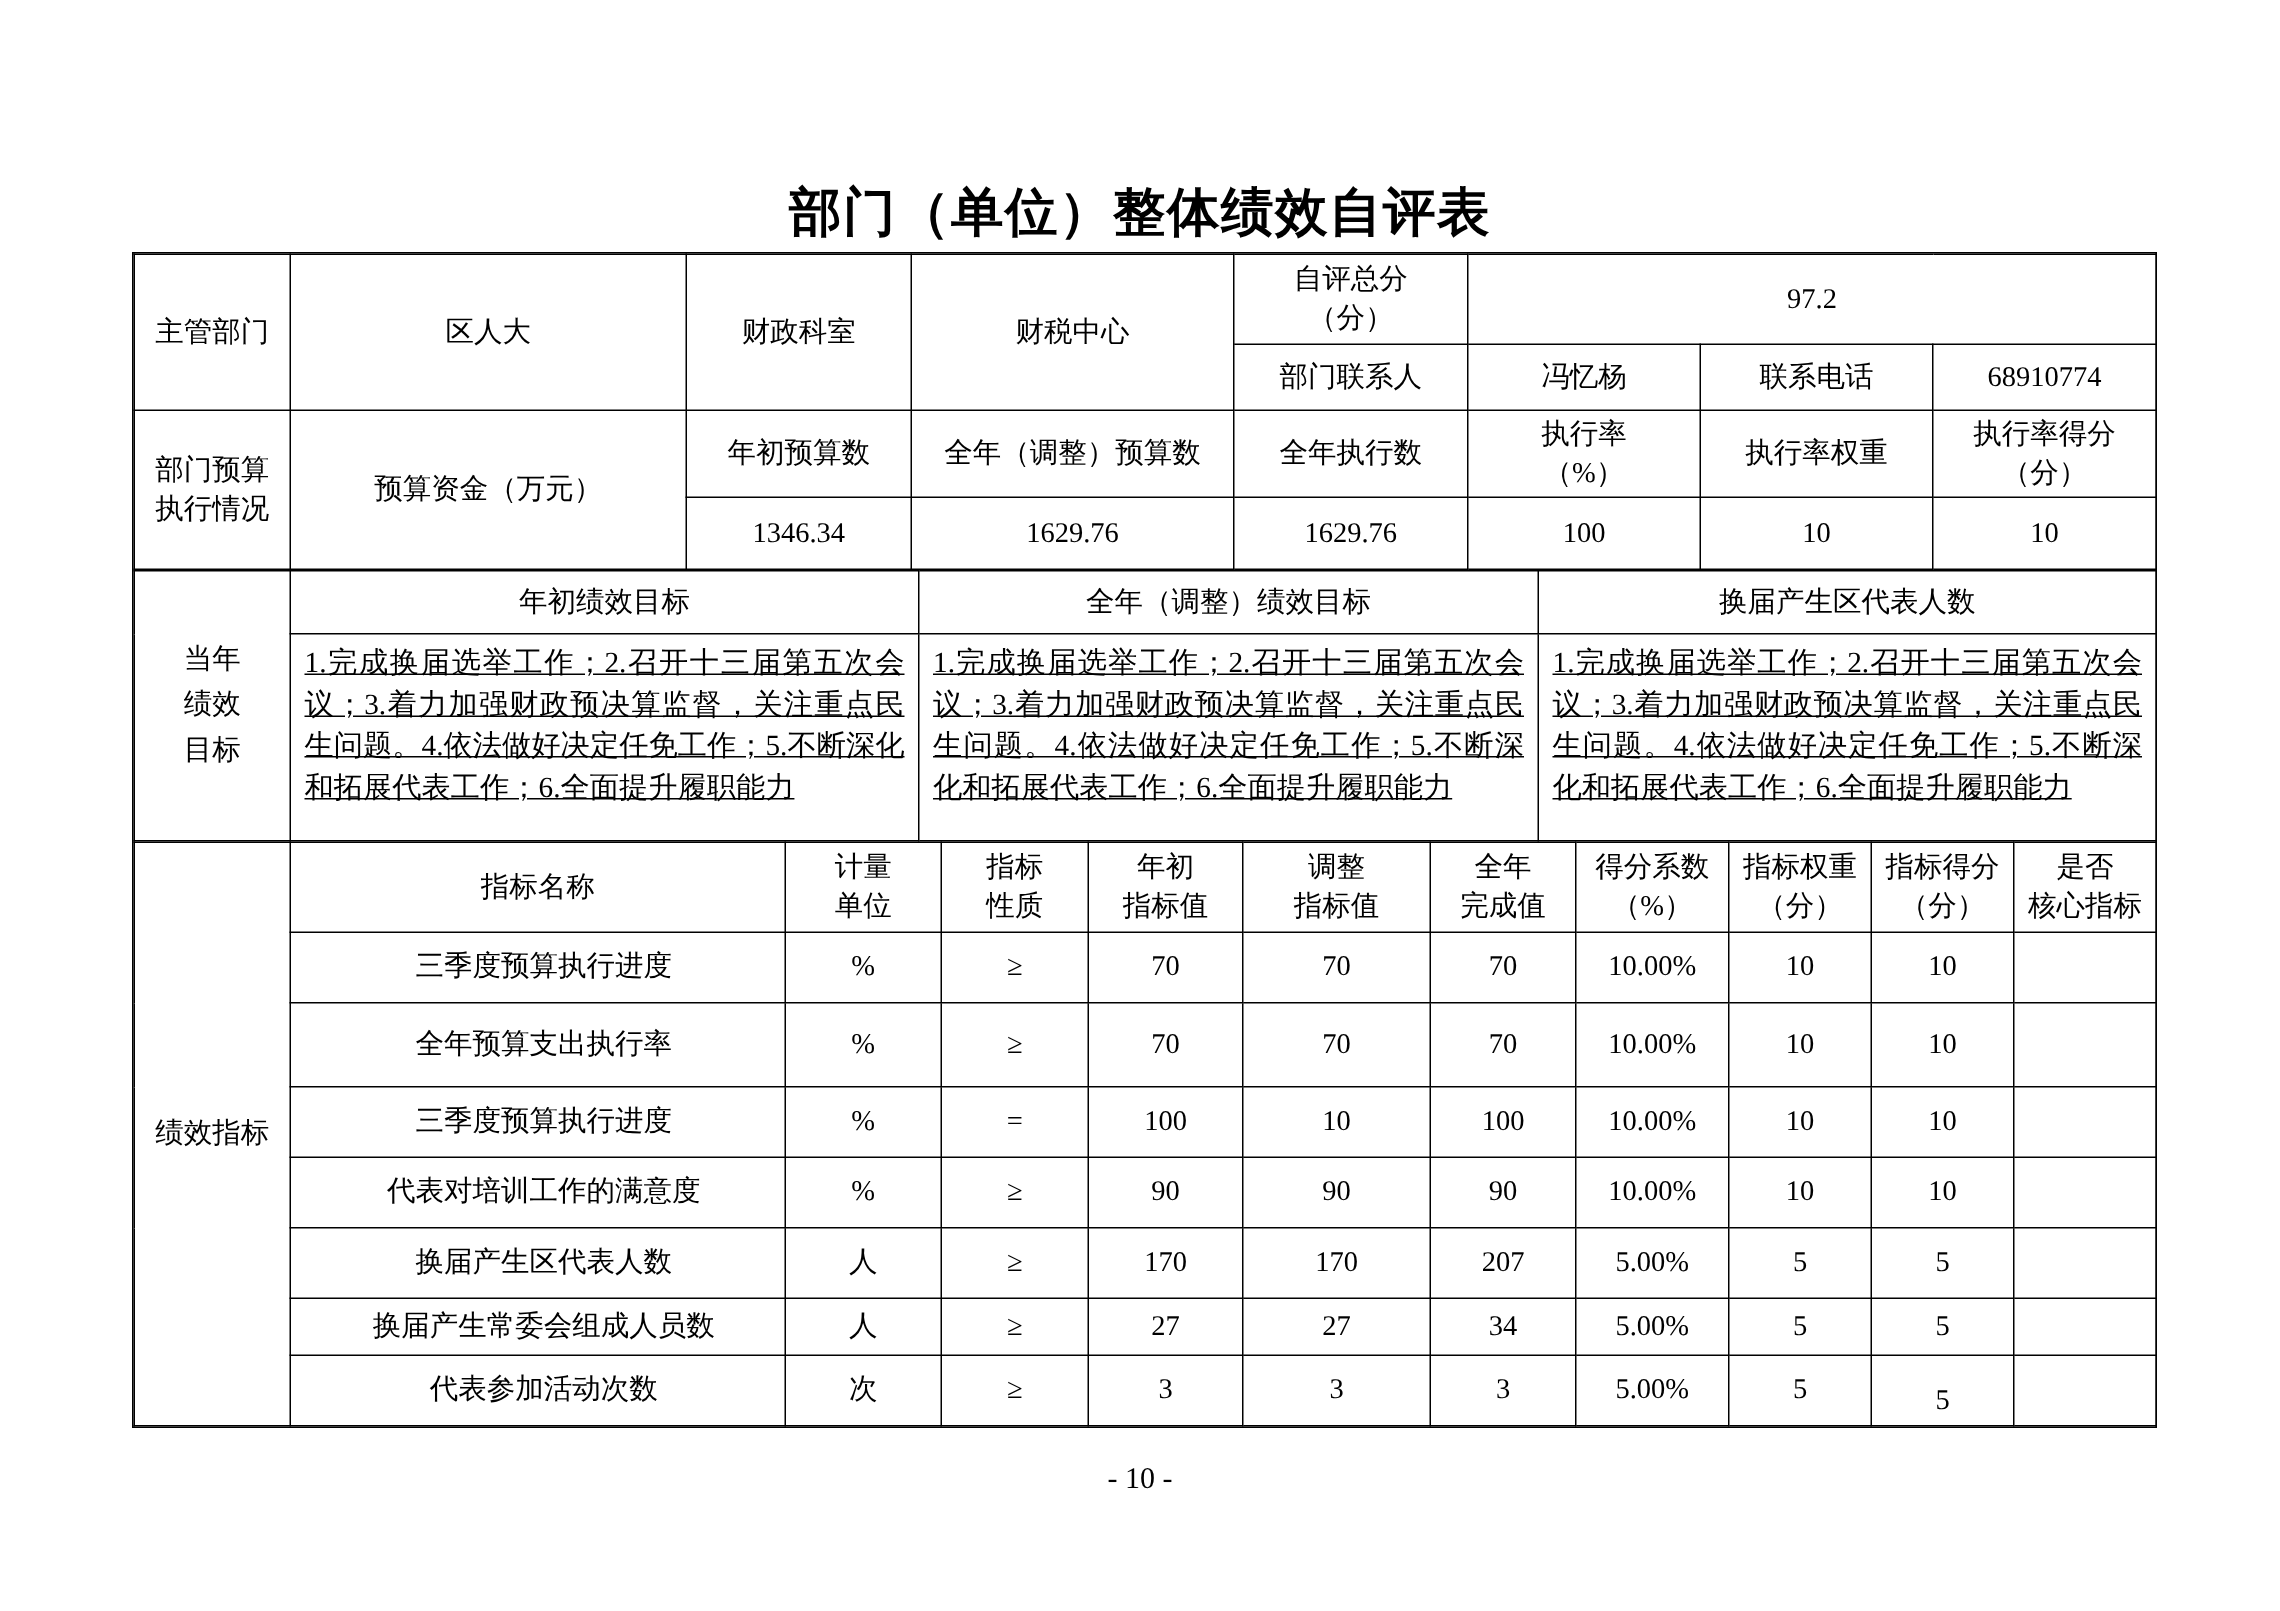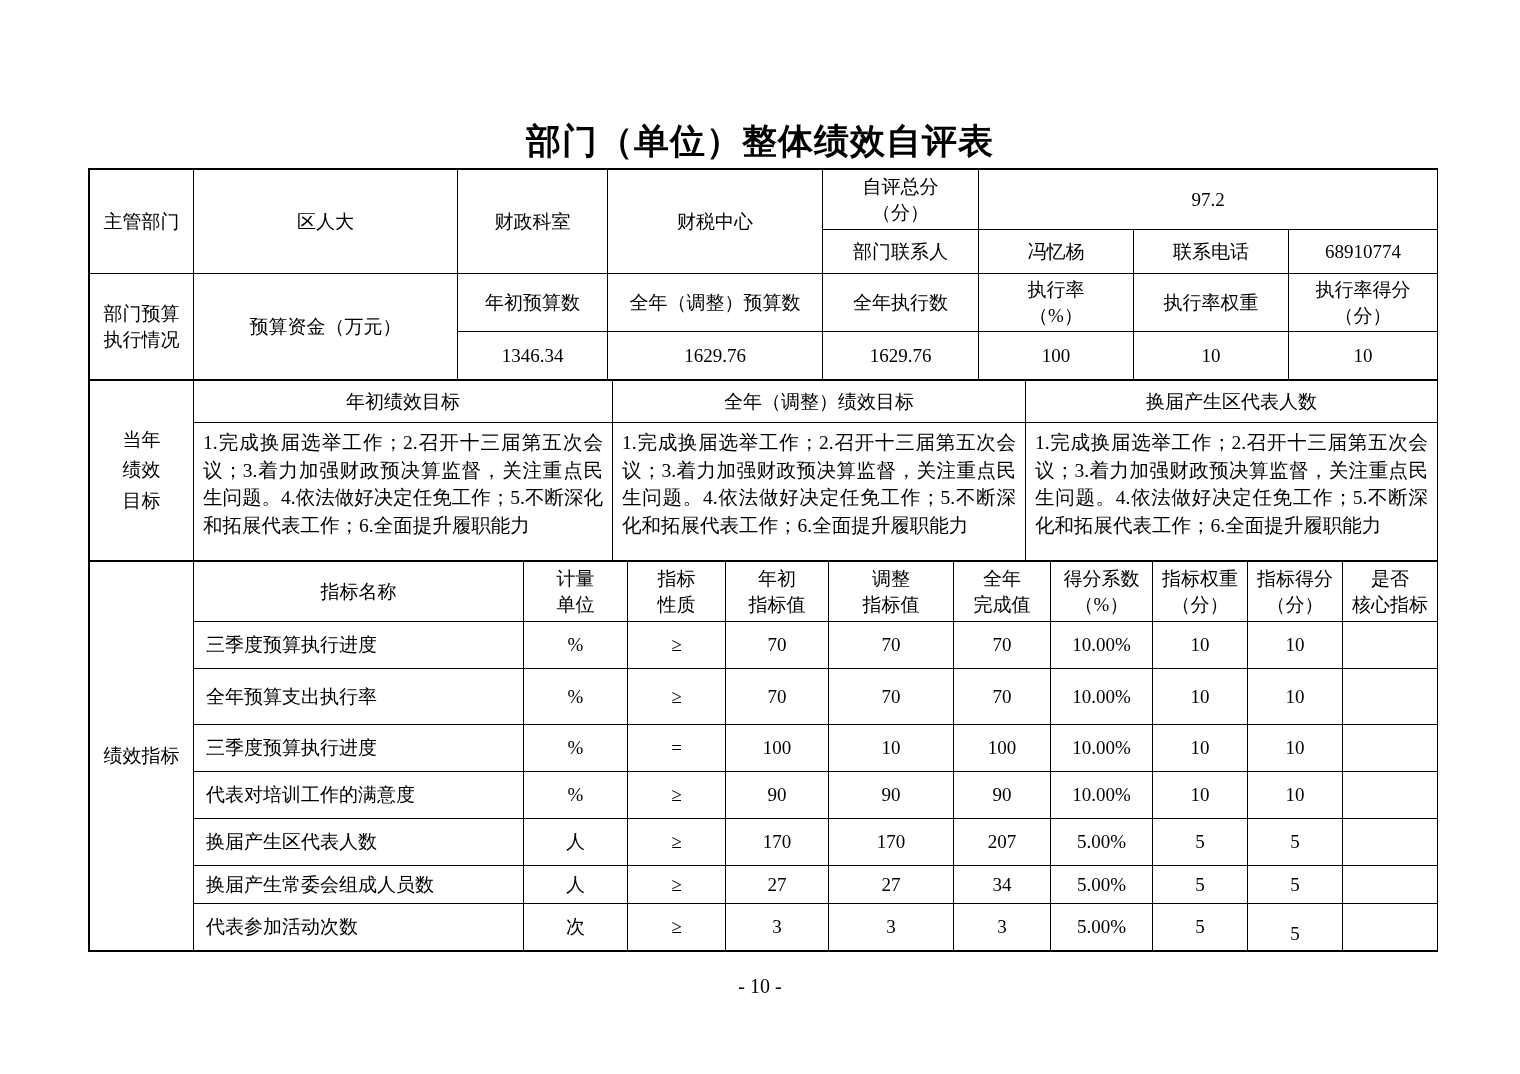--- a/index.html
+++ b/index.html
@@ -18,24 +18,24 @@
   }
   table{
     width:100%;border-collapse:collapse;table-layout:fixed;
   }
   td{
     border:1px solid #000;text-align:center;vertical-align:middle;
     font-size:19px;line-height:1.35;padding:2px 4px;overflow:hidden;
     box-sizing:border-box;
   }
   .pre{white-space:pre-line;text-align:center;}
-  .name-col{text-align:left;padding-left:12px;}
+  .name-col{text-align:center;padding-left:12px;}
   .goal-text{
     text-align:justify;text-justify:inter-ideograph;vertical-align:top;
-    padding:6px 9px 4px 9px;line-height:1.42;font-size:19.5px;
+    padding:6px 9px 4px 9px;line-height:1.42;font-size:19.5px;text-decoration:underline;
   }
   .vlow{vertical-align:bottom;padding-bottom:3px;}
   .footer{
     position:absolute;top:975px;left:0;width:1520px;text-align:center;
     font-size:20px;
   }
 </style>
 </head>
 <body>
 

